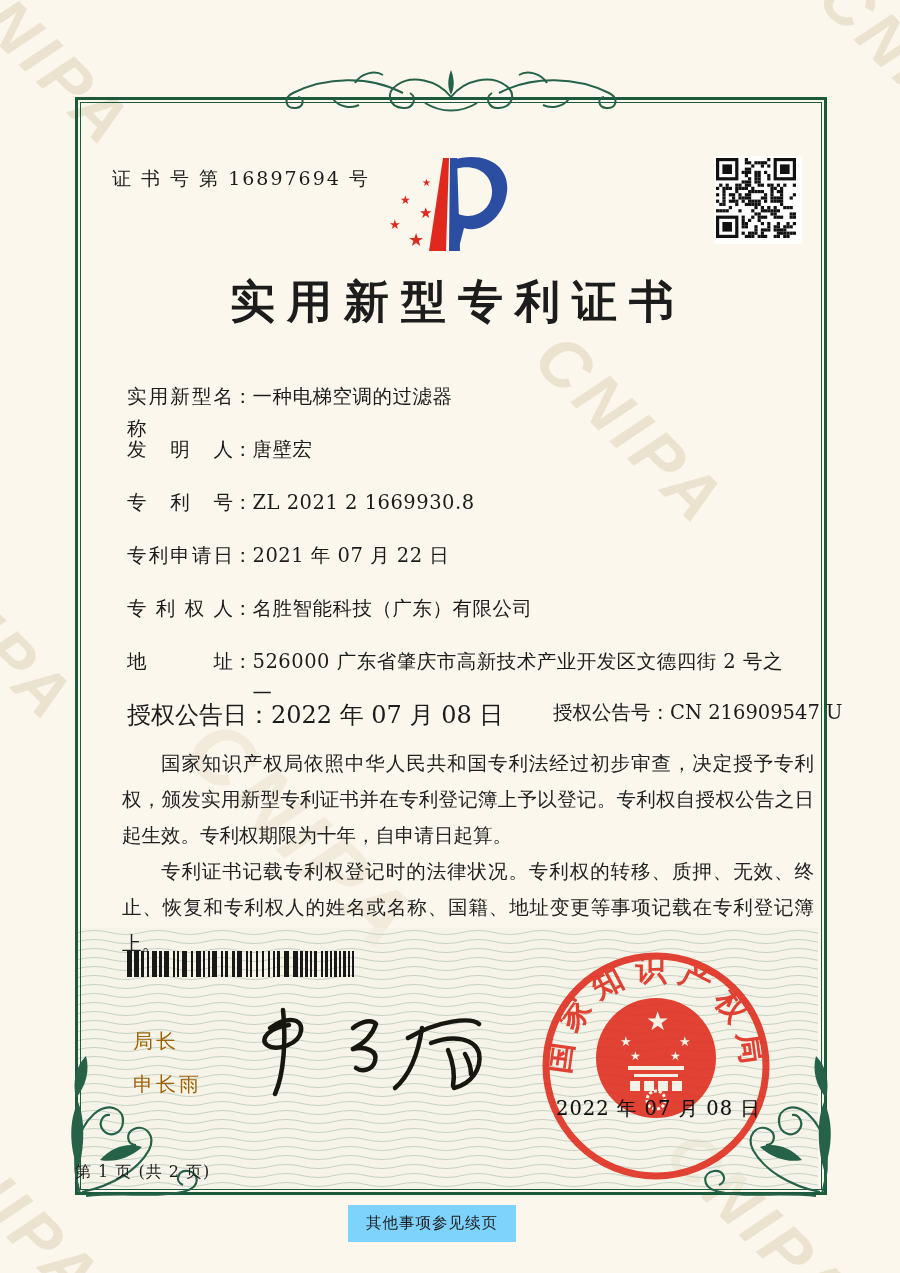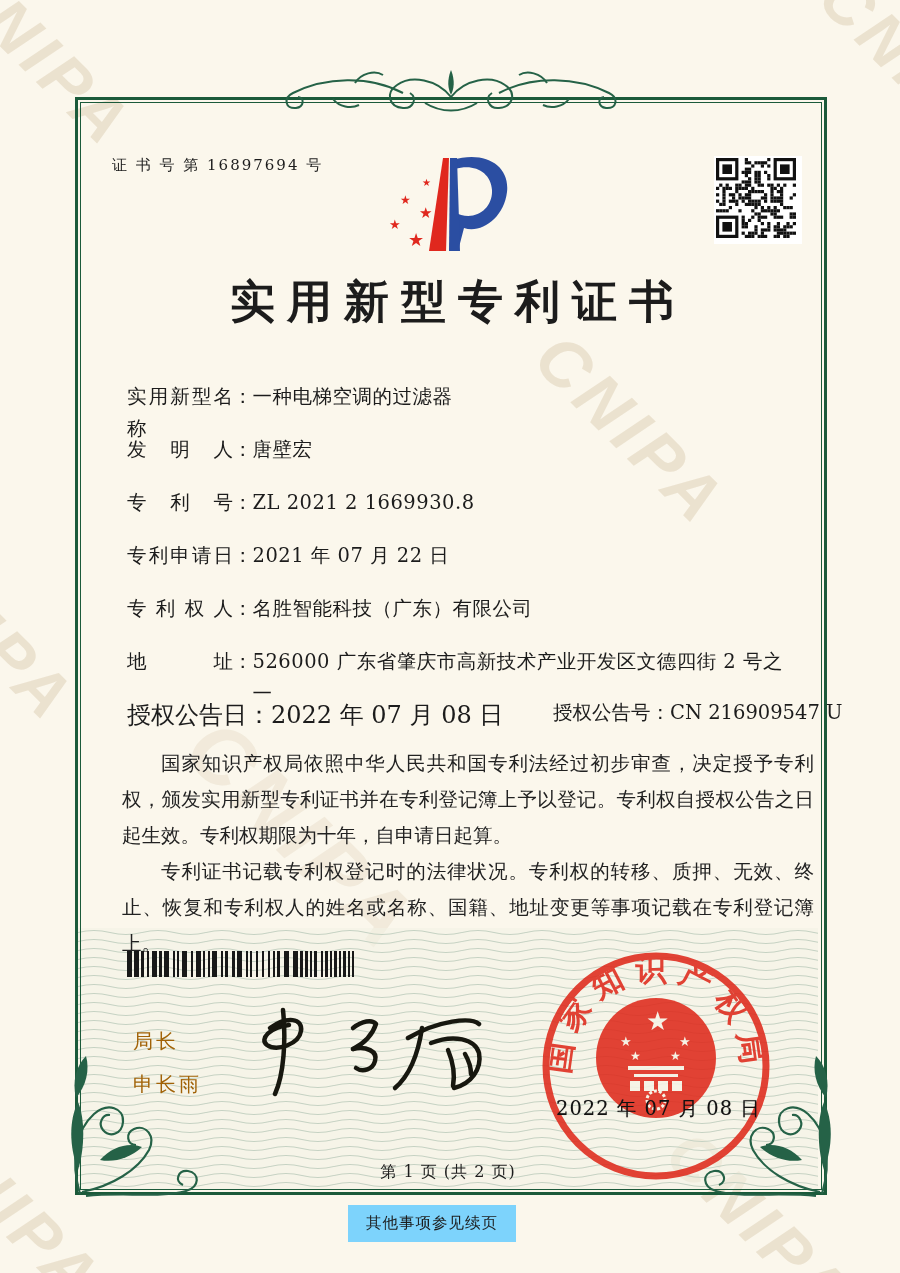--- a/index.html
+++ b/index.html
@@ -3,21 +3,21 @@
 <meta charset="utf-8">
 <style>
   html,body{margin:0;padding:0;background:#e8e4d8;}
   .page{position:relative;width:900px;height:1273px;background:#fbf7ec;overflow:hidden;
         font-family:"DejaVu Serif","Liberation Serif",serif;color:#1c1c1c;}
   .wm{position:absolute;font-family:"Liberation Sans","DejaVu Sans",sans-serif;
       font-weight:bold;font-style:italic;color:rgba(210,192,160,0.38);
       transform-origin:0 0;transform:rotate(45deg);letter-spacing:6px;white-space:nowrap;pointer-events:none;}
   .frame{position:absolute;left:75px;top:97px;width:746px;height:1092px;border:3px solid #1b5a3a;}
   .frame-inner{position:absolute;left:2px;top:2px;right:2px;bottom:2px;border:1px solid #1b5a3a;}
-  .certno{position:absolute;left:112px;top:156px;font-size:15px;letter-spacing:2px;}
+  .certno{position:absolute;left:112px;top:166px;font-size:19px;letter-spacing:2px;}
   .qr-wrap{position:absolute;left:714px;top:156px;width:84px;height:84px;background:#fff;padding:2px;}
   .title{position:absolute;left:75px;top:272px;width:746px;text-align:center;
          font-size:45px;font-weight:bold;letter-spacing:12px;padding-left:20px;box-sizing:border-box;}
   .frow{position:absolute;left:127px;font-size:19.5px;line-height:32px;}
   .flabel{display:inline-block;width:106px;text-align:justify;text-align-last:justify;vertical-align:top;}
   .fcolon{vertical-align:top;}
   .fvalue{display:inline-block;width:545px;vertical-align:top;letter-spacing:0.5px;}
   .grant{position:absolute;left:127px;top:699px;font-size:24px;}
   .grant2{position:absolute;left:553px;top:699px;font-size:19.5px;}
   .paras{position:absolute;left:122px;top:746px;width:692px;font-size:19.5px;line-height:36px;
@@ -25,21 +25,21 @@
   .paras p{margin:0;text-indent:2em;}
   .waves{position:absolute;left:78px;top:928px;pointer-events:none;}
   .barcode{position:absolute;left:125px;top:951px;}
   .officer{position:absolute;left:133px;top:1028px;font-size:20px;
            font-family:"Liberation Sans","DejaVu Sans",sans-serif;color:#a16207;letter-spacing:3px;}
   .officer div{margin-bottom:16px;}
   .sig{position:absolute;left:225px;top:998px;}
   .seal{position:absolute;left:534px;top:944px;}
   .sealdate{position:absolute;left:556px;top:1095px;font-size:19.5px;letter-spacing:1px;color:#111;
             text-shadow:0 0 1px rgba(0,0,0,.25);}
-  .pageinfo{position:absolute;left:75px;top:1162px;width:746px;text-align:center;font-size:16px;letter-spacing:1px;}
+  .pageinfo{position:absolute;left:75px;top:1162px;width:746px;font-size:16px;letter-spacing:1px;}
   .contnote{position:absolute;left:348px;top:1205px;width:168px;height:37px;background:#7dd3fc;
             font-size:15.5px;display:flex;align-items:center;justify-content:center;letter-spacing:1px;}
   .orn{position:absolute;pointer-events:none;}
 </style>
 </head>
 <body>
 
 <div class="page">
 
   <div class="wm" style="left:-15px;top:-55px;font-size:66px;">CNIPA</div>

